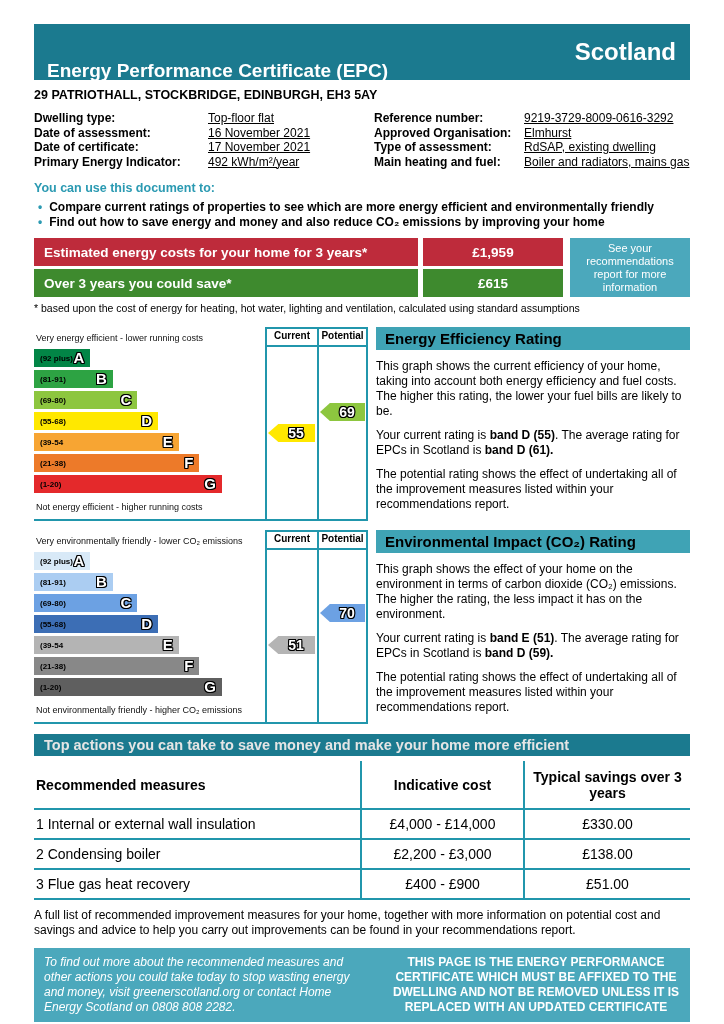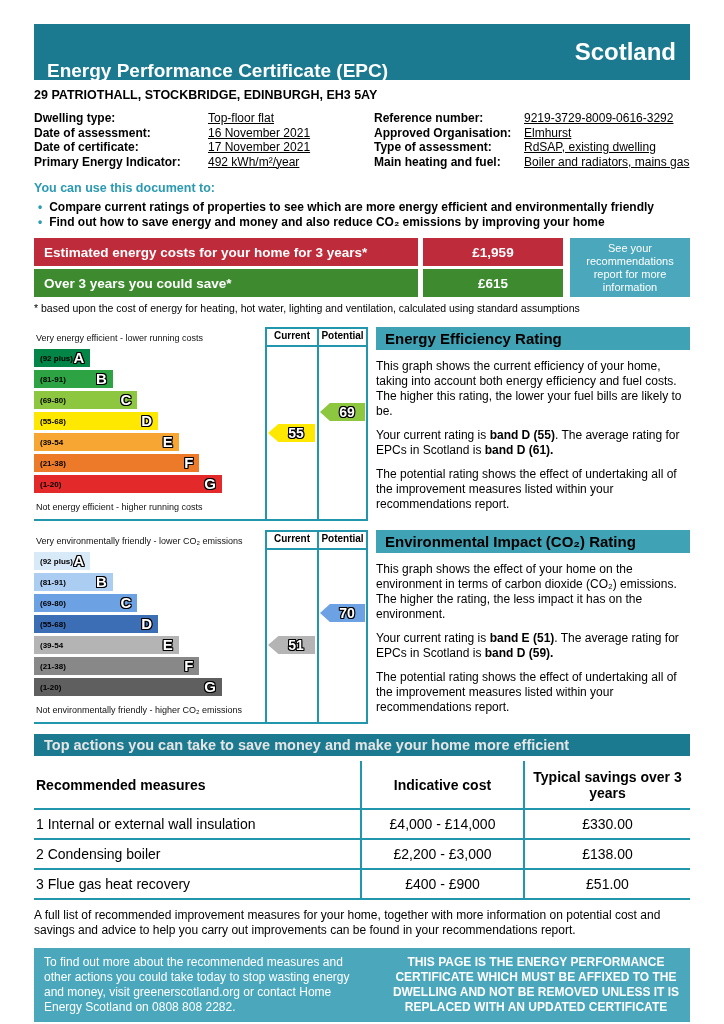--- a/index.html
+++ b/index.html
@@ -85,21 +85,21 @@
   .measures th { font-weight:bold; padding:8px 0 7px; }
   .measures td { padding:6px 0; }
   .measures th:first-child, .measures td:first-child { text-align:left; width:327px; padding-left:2px; }
   .measures th:nth-child(n+2), .measures td:nth-child(n+2) { text-align:center; border-left:2px solid var(--line-teal); }
   .measures th:nth-child(2), .measures td:nth-child(2) { width:163px; }
   .closing { margin-top:8px; font-size:12px; line-height:15px; }
 
   
   .footer { display:flex; justify-content:space-between; margin-top:10px; }
   .footer-box { background:var(--light-teal); color:#fff; font-size:12px; line-height:15px; padding:7px 10px; }
-  .footer-box.info { width:348px; }
+  .footer-box.info { width:348px;font-style:italic; }
   .footer-box.notice { width:308px; font-weight:bold; text-align:center; display:flex; align-items:center; }
 </style>
 </head>
 <body>
 
 <div class="sheet">
   <div class="page">
 
     <div class="epc-header">
       <div class="hleft">

